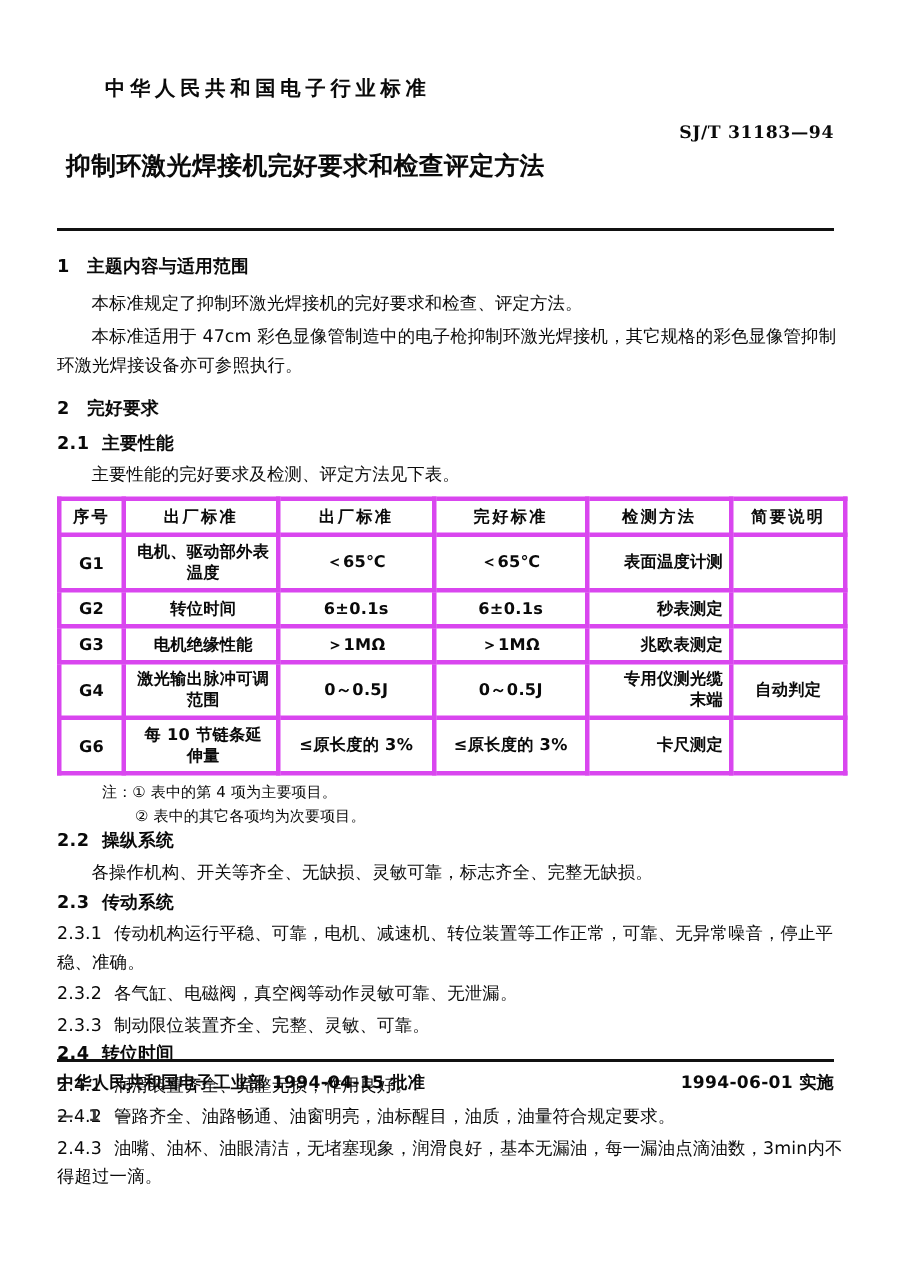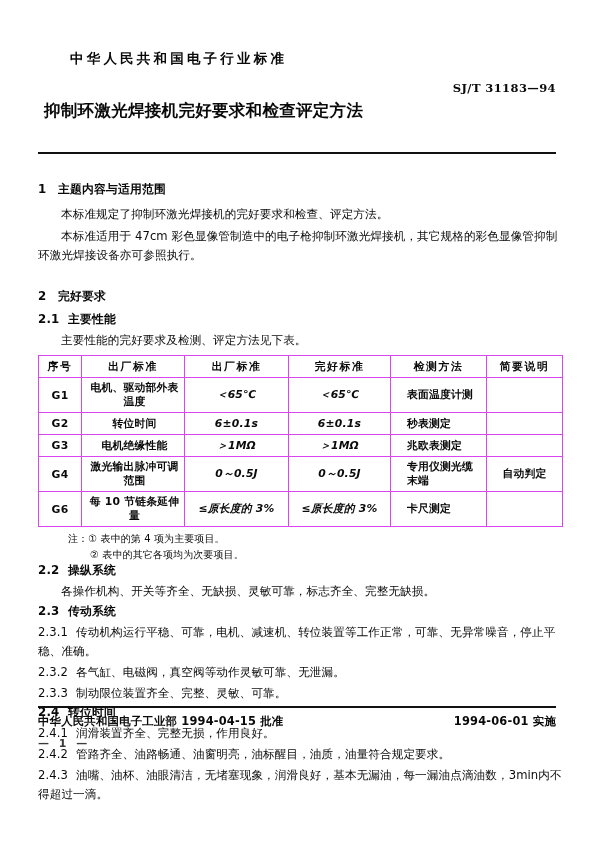--- a/index.html
+++ b/index.html
@@ -63,21 +63,21 @@
   .content {
     position: absolute;
     left: 38px;
     top: 166px;
     width: 524px;
   }
   .h1 {
     font-size: 11.8px;
     font-weight: bold;
     letter-spacing: 0.2px;
-    margin: 16px 0 7px 0;
+    margin: 4px 0 7px 0;
     white-space: nowrap;
   }
   .h1 .num { display: inline-block; width: 20px; }
   .h2 {
     font-size: 11.8px;
     font-weight: bold;
     letter-spacing: 0.2px;
     margin: 0 0 3px 0;
     white-space: nowrap;
   }
@@ -101,36 +101,36 @@
   }
   .gap-s { height: 5px; }
   
   table.spec {
     border-collapse: collapse;
     width: 524px;
     margin: 5px 0 0 0;
     table-layout: fixed;
   }
   table.spec td, table.spec th {
-    border: 1px solid #d946ef;
+    border: 3px solid #d946ef;
     font-size: 10.8px;
     font-weight: bold;
     padding: 3px 4px;
     height: 15px;
     letter-spacing: 0.2px;
   }
   table.spec th {
     text-align: center;
     letter-spacing: 1.6px;
   }
   table.spec th.c1 { letter-spacing: 1.6px; }
   table.spec td.idcell { text-align: center; }
   table.spec td.namecell { text-align: center; padding-left: 7px; }
-  table.spec td.valcell { text-align: center; font-style: italic; }
-  table.spec td.methodcell { text-align: left; padding-left: 16px; }
+  table.spec td.valcell { text-align: center; }
+  table.spec td.methodcell { text-align: right; padding-left: 16px; }
   table.spec td.notecell { text-align: center; }
   .col1 { width: 43px; }
   .col2 { width: 103px; }
   .col3 { width: 104px; }
   .col4 { width: 102px; }
   .col5 { width: 96px; }
   .col6 { width: 76px; }
   .notes {
     margin: 4px 0 0 0;
   }

